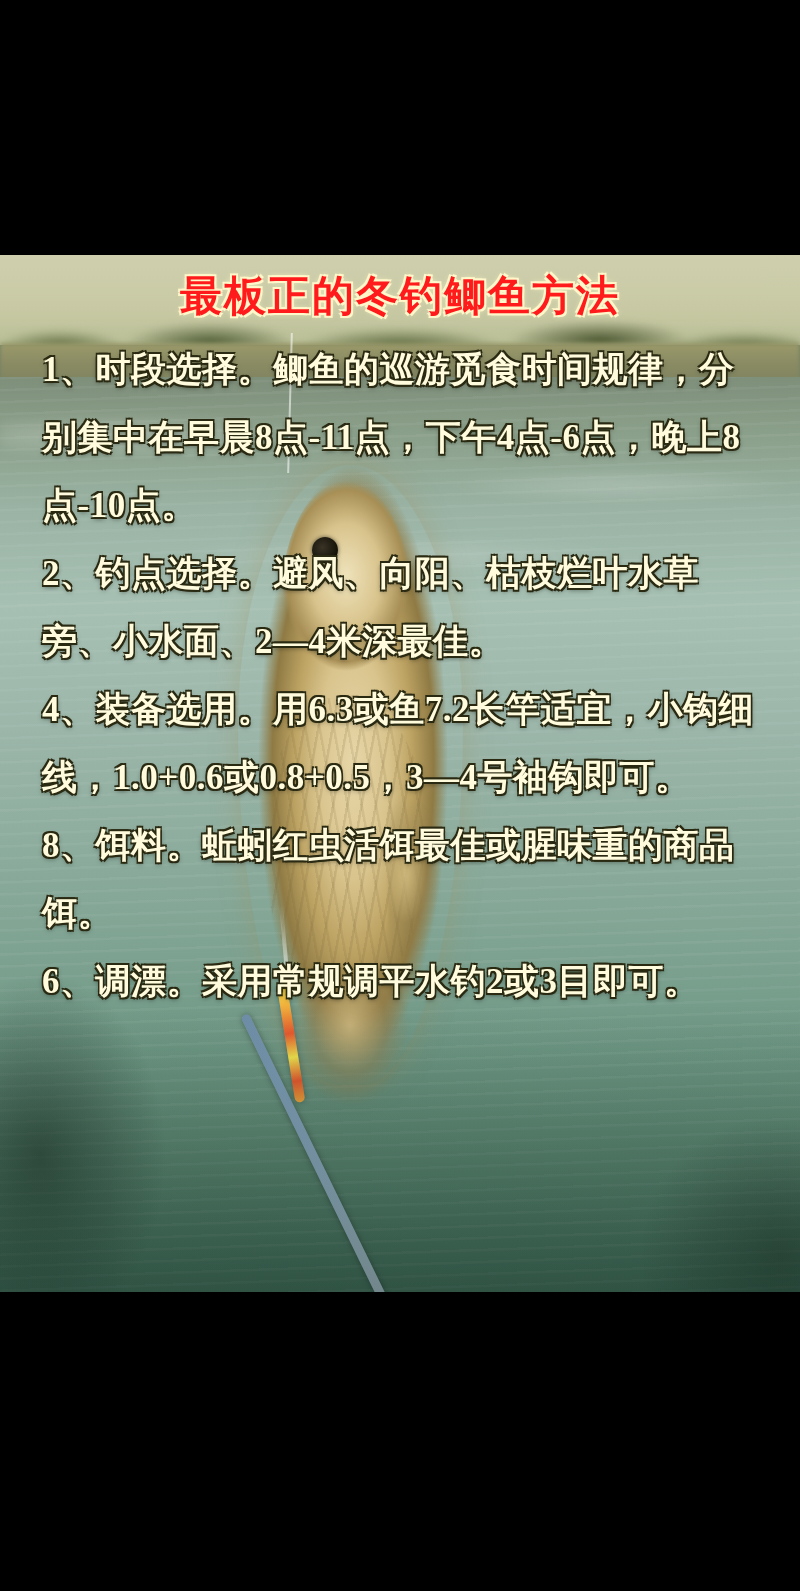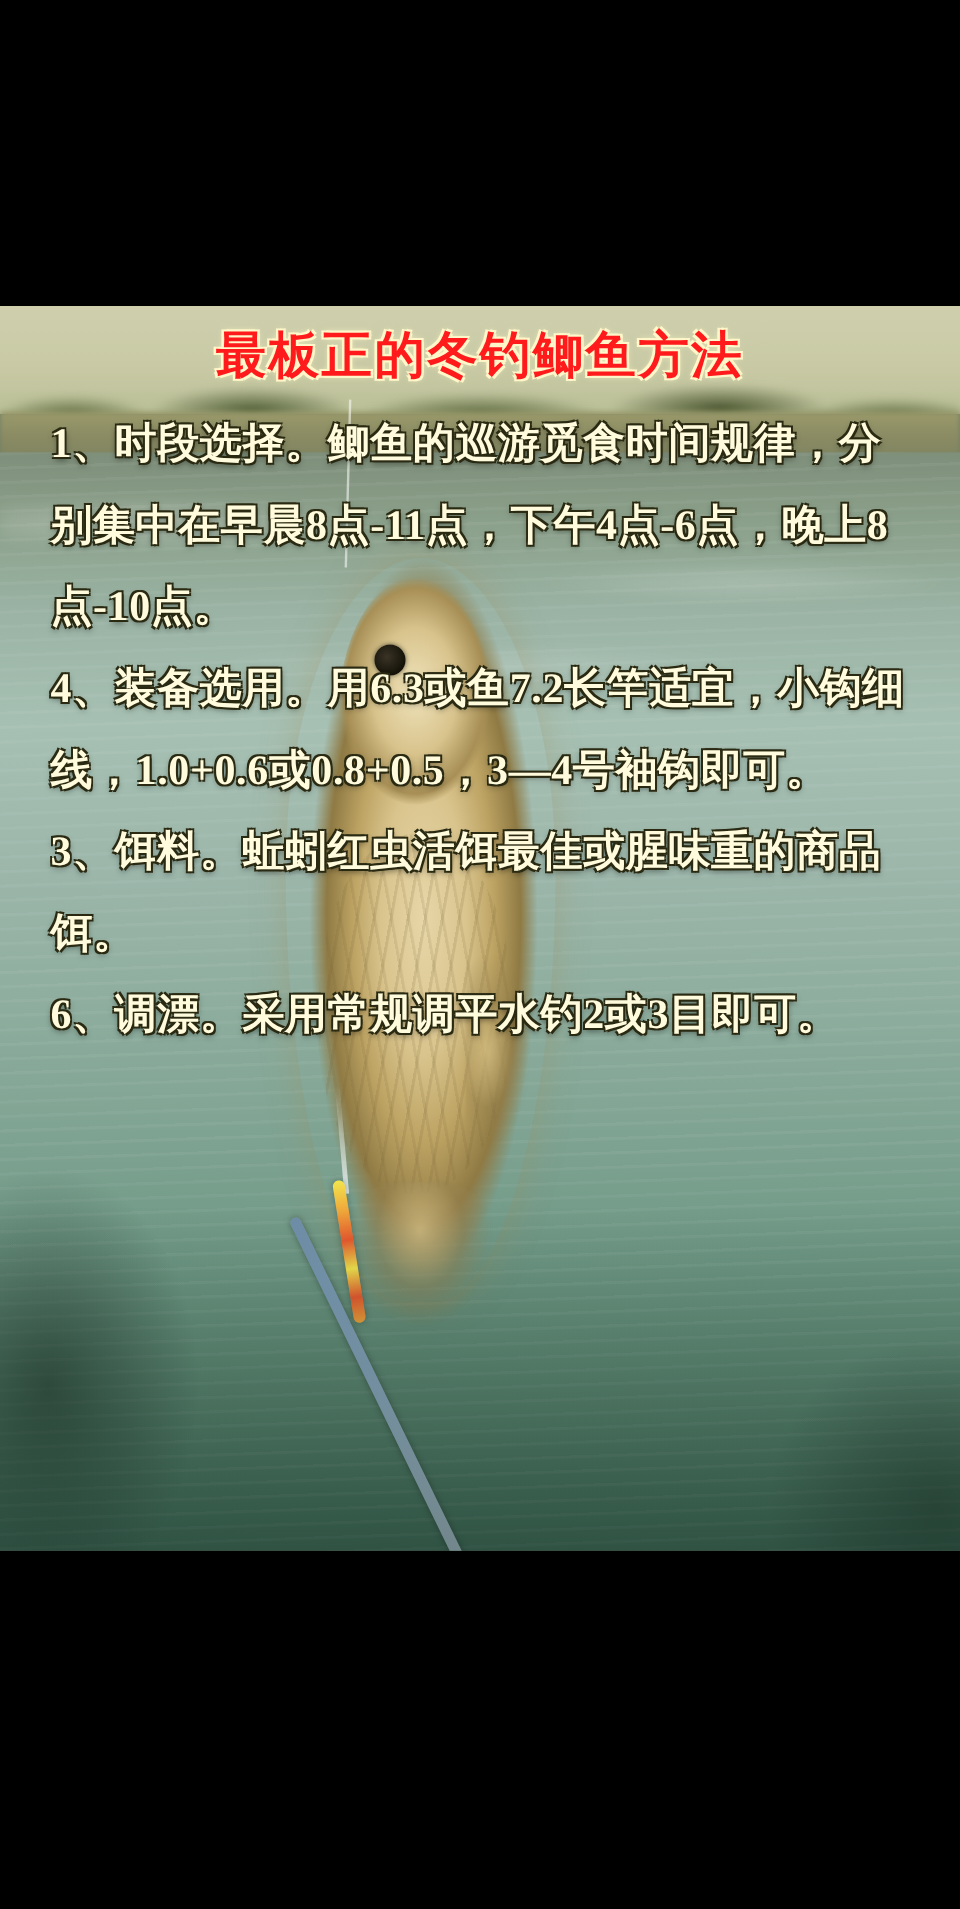--- a/index.html
+++ b/index.html
@@ -274,18 +274,19 @@
     <div class="float-tip"></div>
     <div class="float"></div>
 
     <div class="darkcorner"></div>
   </div>
 
   <div class="title">最板正的冬钓鲫鱼方法</div>
 
   <div class="body-text">
     <p>1、时段选择。鲫鱼的巡游觅食时间规律，分别集中在早晨8点-11点，下午4点-6点，晚上8点-10点。</p>
+    <p>2、钓点选择。避风、向阳、枯枝烂叶水草旁、小水面、2—4米深最佳。</p>
     <p>4、装备选用。用6.3或鱼7.2长竿适宜，小钩细线，1.0+0.6或0.8+0.5，3—4号袖钩即可。</p>
-    <p>3、饵料。蚯蚓红虫活饵最佳或腥味重的商品饵。</p>
+    <p>8、饵料。蚯蚓红虫活饵最佳或腥味重的商品饵。</p>
     <p>6、调漂。采用常规调平水钓2或3目即可。</p>
   </div>
 
 </div>
 
 </body></html>

